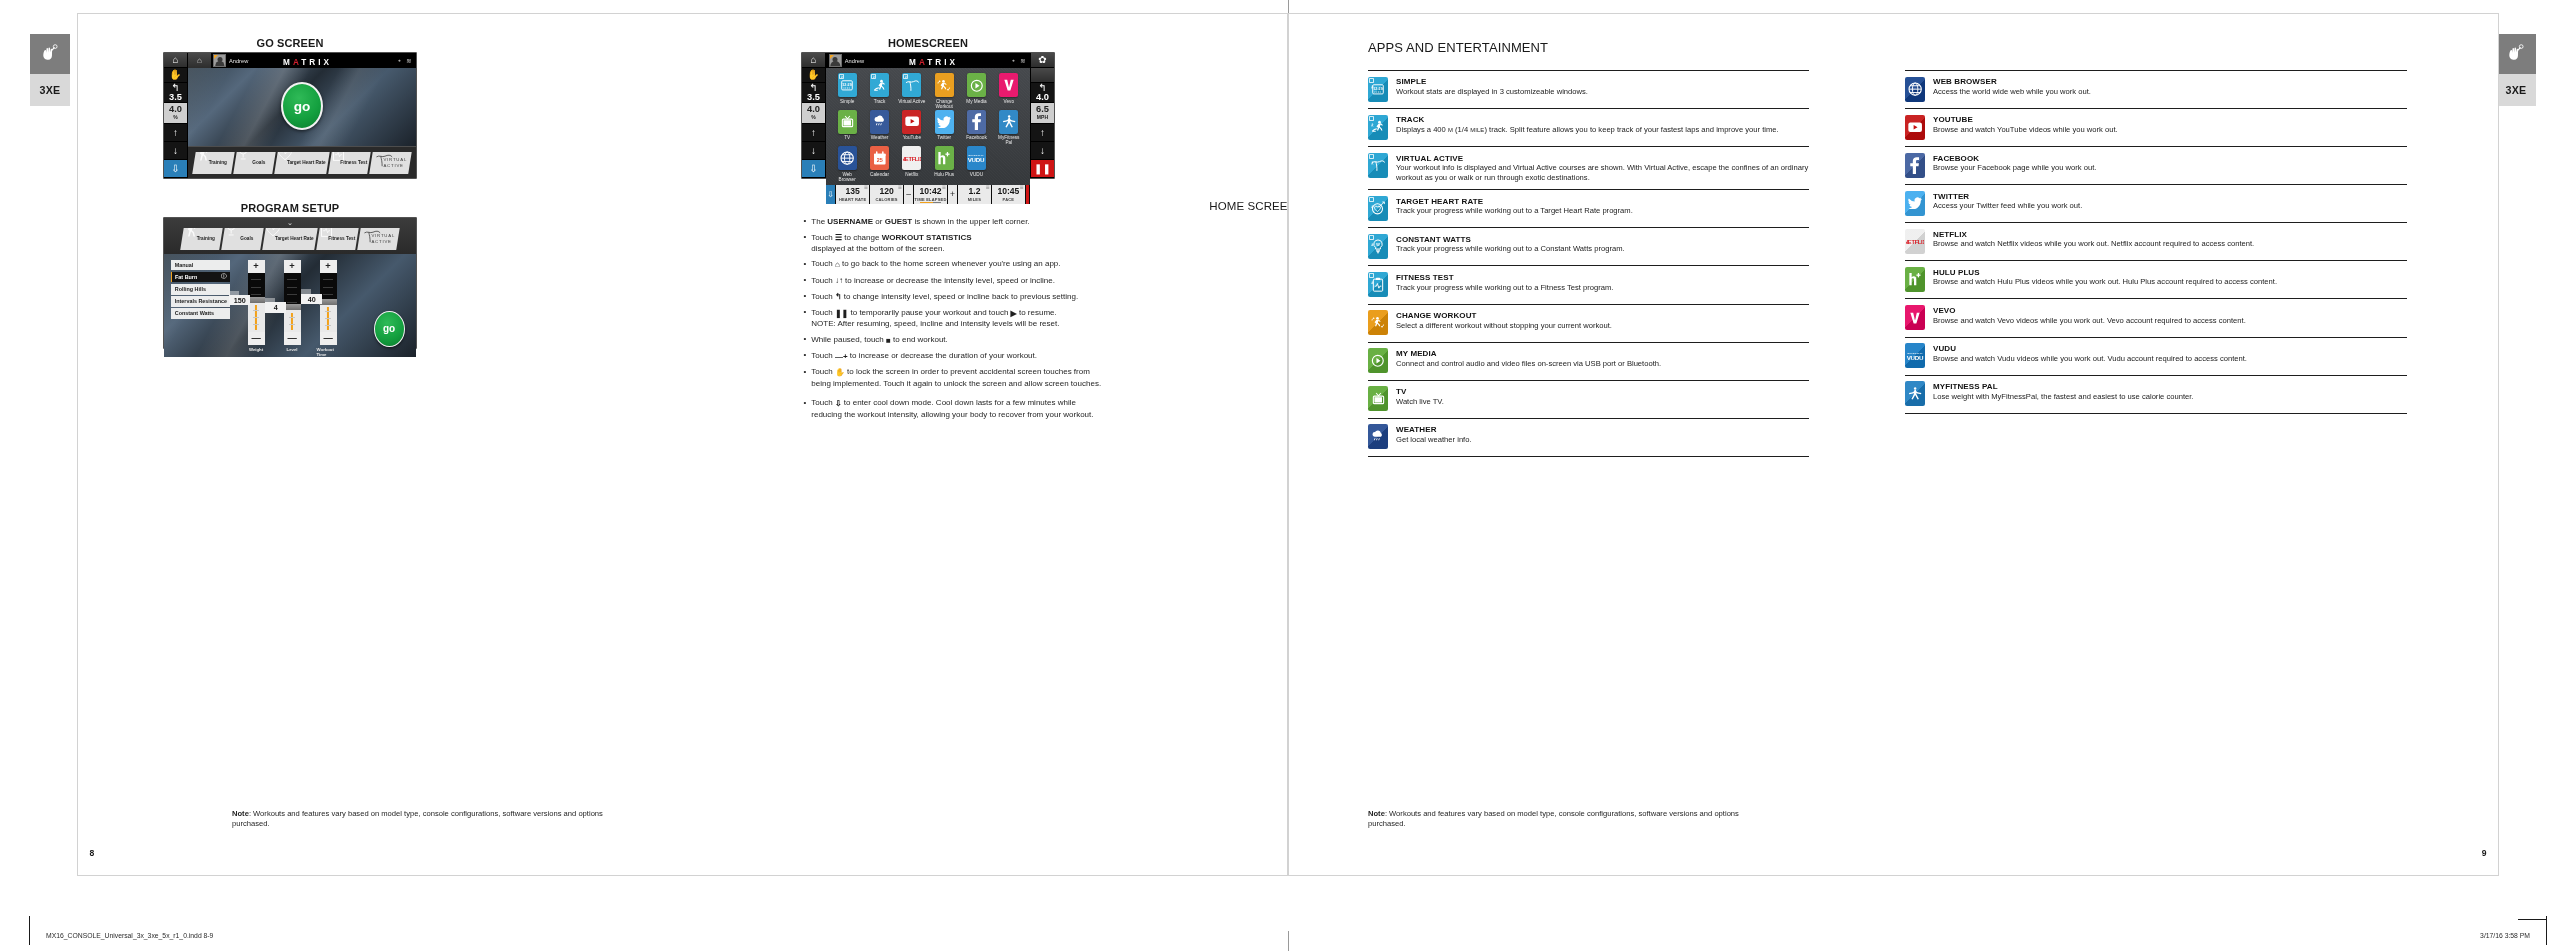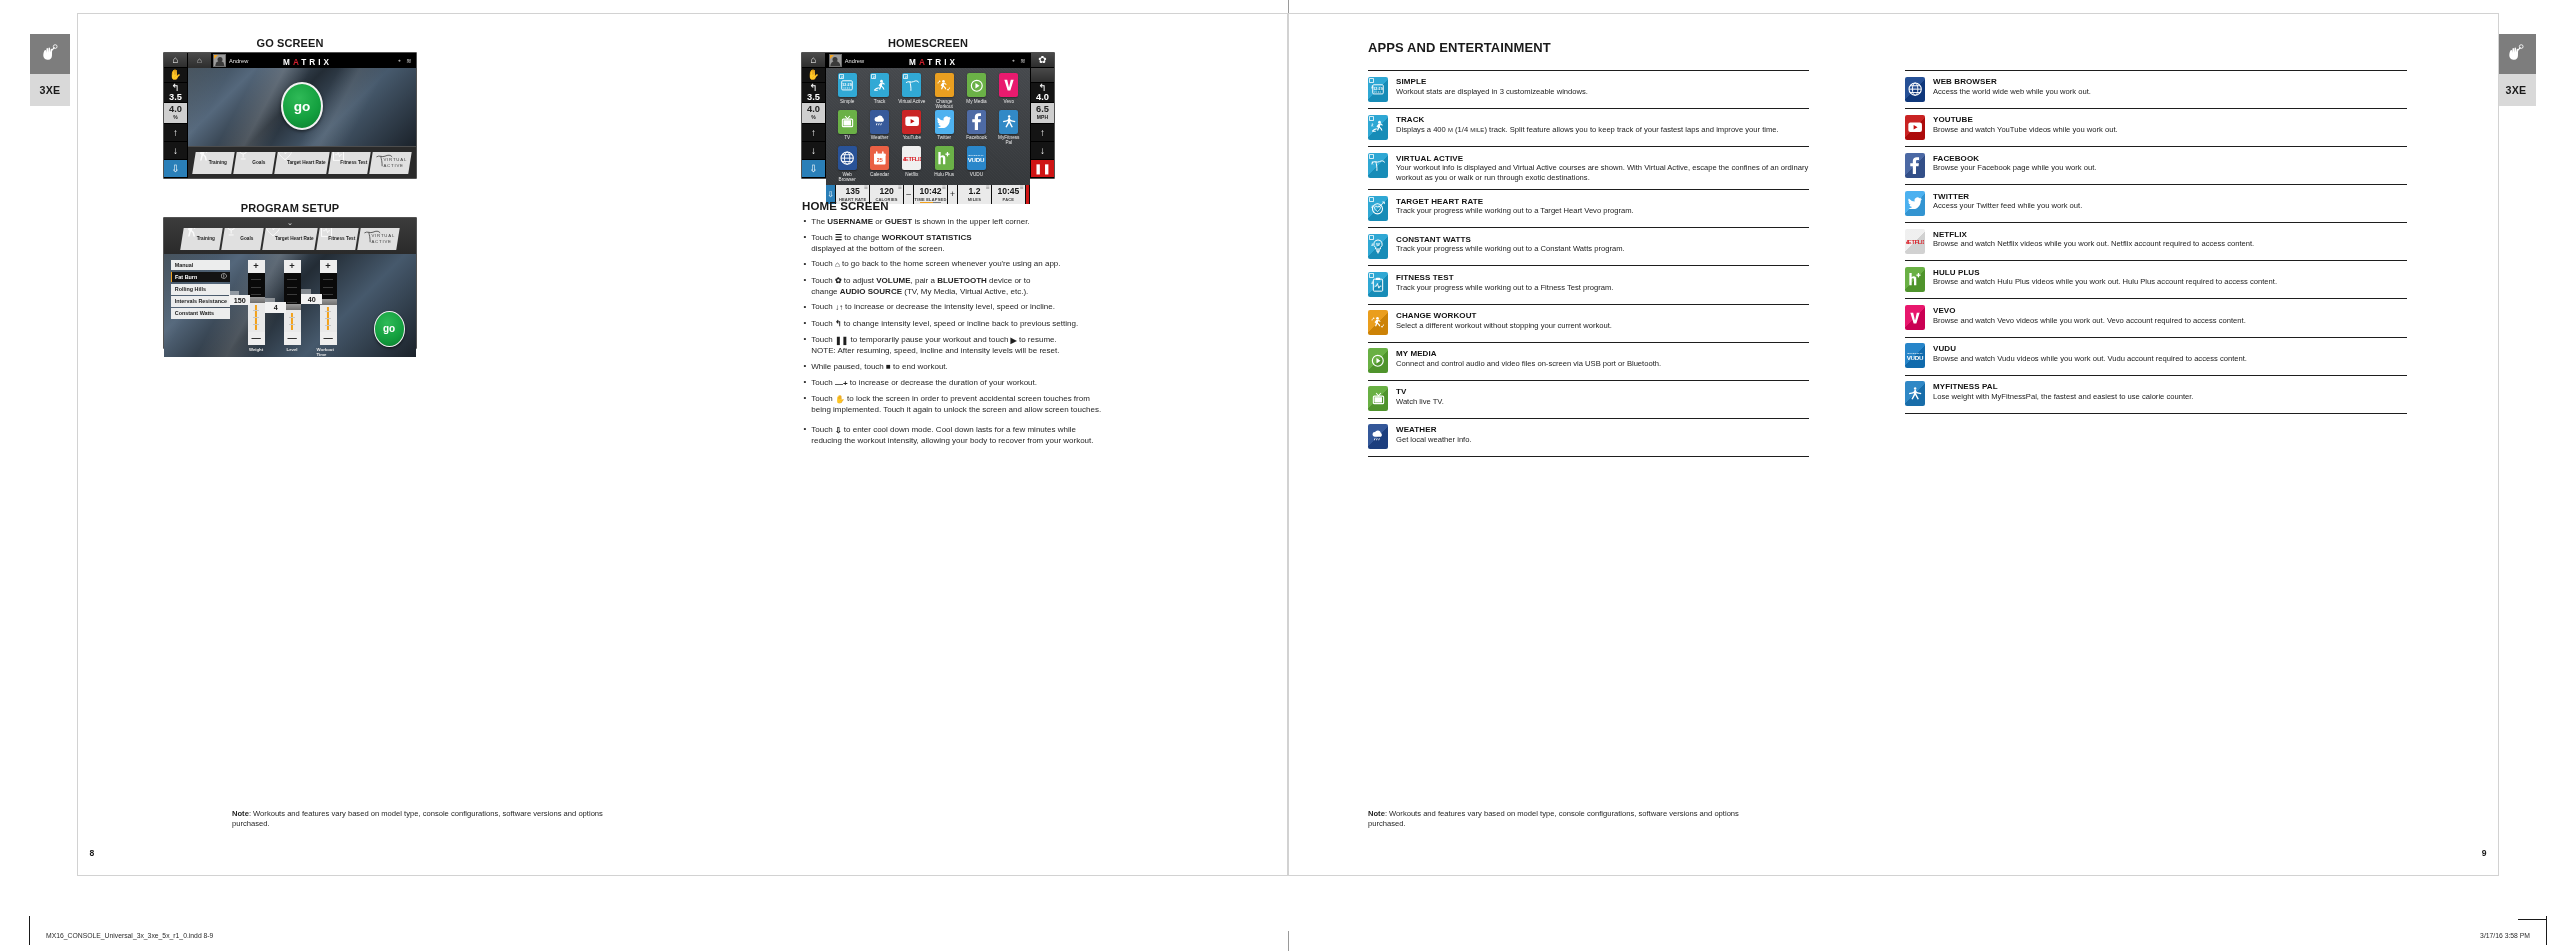--- a/index.html
+++ b/index.html
@@ -37,21 +37,21 @@
   }
   #tab-left  { left: 30px;  top: 34px; }
   #tab-right { left: 2496px; top: 34px; }
 
   
   .fig-title {
     text-align:center; font-weight:bold; font-size:11px; letter-spacing:0.1px;
     margin-bottom:4.3px;
   }
   .sec-h {
-    font-weight:bold; font-size:11.5px; letter-spacing:0.1px;
+    font-weight:normal; font-size:11.5px; letter-spacing:0.1px;text-align:right;
   }
 
   
   .console {
     position:relative; background:#000; display:flex;
     box-shadow:0 0 0 0.7px #0a0a0a;
   }
   .rail {
     width:24px; background:#1b1b1b; display:flex; flex-direction:column;
     border-right:0.7px solid #000;
@@ -884,21 +884,20 @@
       </div>
     </div>
   </div>
 
   <div style="position:absolute;left:724px;top:186px;width:494px;">
     <div class="sec-h">HOME SCREEN</div>
     <ul class="bullets" style="margin-top:5px;">
       <li>The <b>USERNAME</b> or <b>GUEST</b> is shown in the upper left corner.</li>
       <li>Touch <span class="ig">☰</span> to change <b>WORKOUT STATISTICS</b><br>displayed at the bottom of the screen.</li>
       <li>Touch <span class="ig">⌂</span> to go back to the home screen whenever you're using an app.</li>
-      <li>Touch <span class="ig">✿</span> to adjust <b>VOLUME</b>, pair a <b>BLUETOOTH</b> device or to<br>change <b>AUDIO SOURCE</b> (TV, My Media, Virtual Active, etc.).</li>
       <li>Touch <span class="ig">↓↑</span> to increase or decrease the intensity level, speed or incline.</li>
       <li>Touch <span class="ig">↰</span> to change intensity level, speed or incline back to previous setting.</li>
       <li>Touch <span class="ig">❚❚</span> to temporarily pause your workout and touch <span class="ig">▶</span> to resume.<br>NOTE: After resuming, speed, incline and intensity levels will be reset.</li>
       <li>While paused, touch <span class="ig">■</span> to end workout.</li>
       <li>Touch <span class="ig">—+</span> to increase or decrease the duration of your workout.</li>
       <li>Touch <span class="ig">✋</span> to lock the screen in order to prevent accidental screen touches from<br>being implemented. Touch it again to unlock the screen and allow screen touches.</li>
       <li style="margin-top:9.3px;">Touch <span class="ig">⇩</span> to enter cool down mode. Cool down lasts for a few minutes while<br>reducing the workout intensity, allowing your body to recover from your workout.</li>
     </ul>
   </div>
 
@@ -987,21 +986,21 @@
               </g>
             </svg></span>
           <svg class="ico-svg" width="14.3" height="14.3" viewBox="0 0 21 21">
             <circle cx="9.5" cy="11.5" r="7.4" fill="none" stroke="#fff" stroke-width="1.5"></circle>
             <path d="M9.5 15.6c-2.4-1.9-4.3-3.6-4.3-5.5a2.2 2.2 0 0 1 4.3-.9 2.2 2.2 0 0 1 4.3.9c0 1.9-1.9 3.6-4.3 5.5z" fill="none" stroke="#fff" stroke-width="1.3"></path>
             <path d="M11.4 9.3 19.5 1.5M16.6 1.5h3v3" fill="none" stroke="#fff" stroke-width="1.3"></path>
           </svg>
         </div>
         <div class="row-txt">
           <div class="row-title">TARGET HEART RATE</div>
-          <div class="row-desc">Track your progress while working out to a Target Heart Vevo program.</div>
+          <div class="row-desc">Track your progress while working out to a Target Heart Rate program.</div>
         </div>
       </div>
       <div class="app-row">
         <div class="row-ico" style="background:#1a9fd0">
           <span class="corner"><svg width="3.6" height="3.6" viewBox="0 0 8 8">
               <g fill="#fff">
                 <circle cx="5" cy="1.6" r="1.1"></circle>
                 <path d="M4.4 3 2.8 5l1.2.9-.9 2.1h1.1l.9-1.9 1 1 .4 1h1l-.6-1.6-1.3-1.2.5-1.6 1.1 1 .6-.6L5.6 2.8z"></path>
               </g>
             </svg></span>

